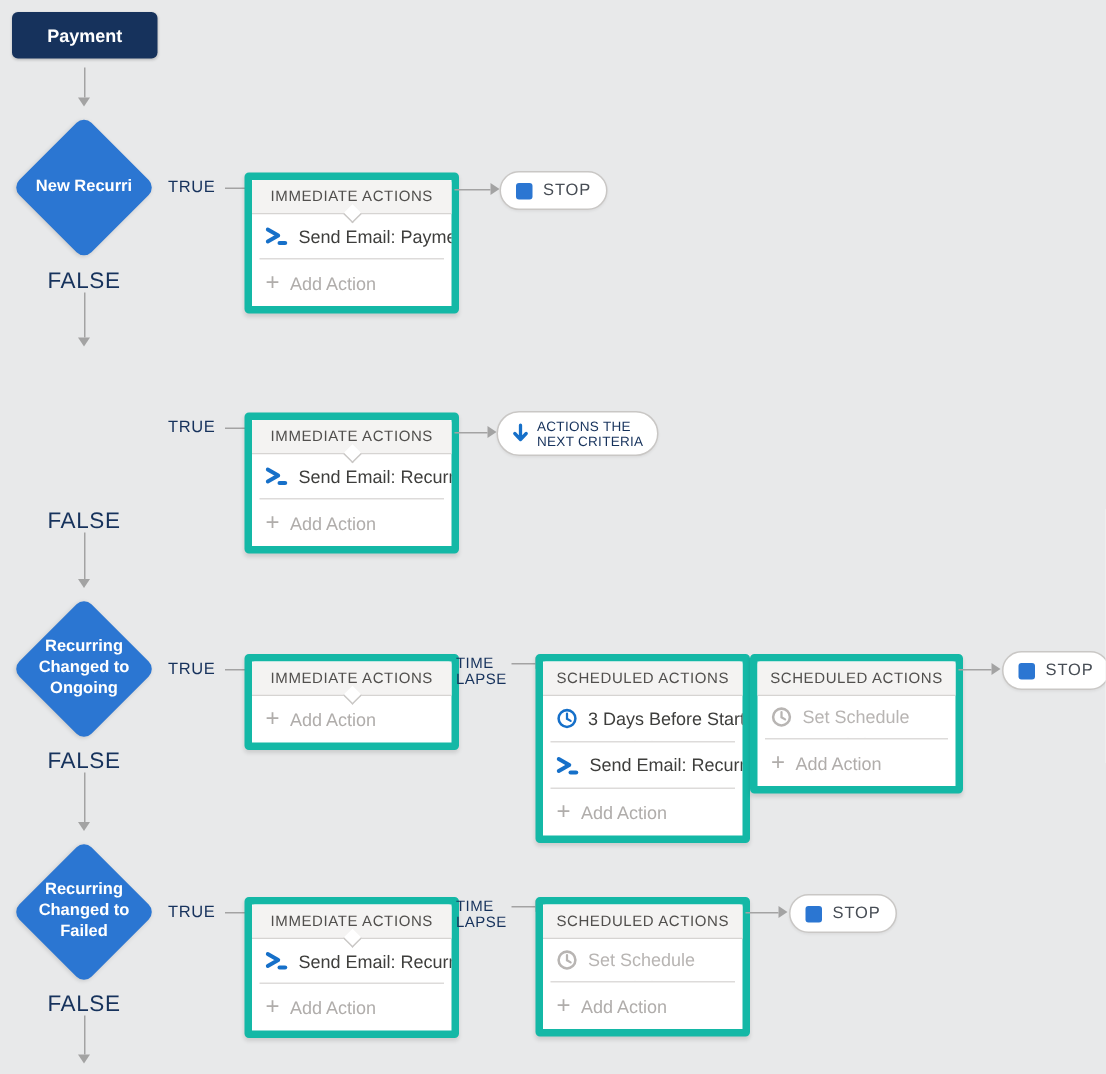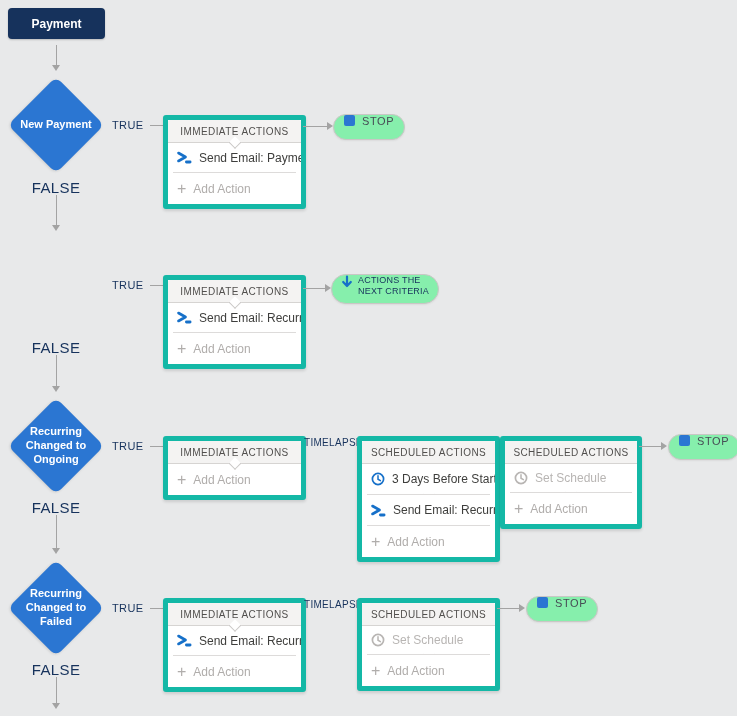--- a/index.html
+++ b/index.html
@@ -18,21 +18,21 @@
   .diamond-shape{position:absolute;left:14px;top:14px;width:68px;height:68px;background:#2b76d2;
     transform:rotate(45deg);border-radius:7px;box-shadow:0 1px 3px rgba(0,0,0,.15);}
   .diamond-label{position:absolute;inset:0;display:flex;align-items:center;justify-content:center;
     text-align:center;color:#fff;font-size:11px;font-weight:600;line-height:1.25;white-space:pre-line;}
   
   .clabel{position:absolute;font-size:15px;color:#16325c;letter-spacing:.4px;}
   .false-label{left:0;width:112px;text-align:center;}
   .true-wrap{position:absolute;display:flex;align-items:center;gap:6px;height:14px;}
   .true-text{font-size:11px;color:#16325c;letter-spacing:.4px;}
   .tl-wrap{position:absolute;display:flex;align-items:flex-start;gap:3px;}
-  .tl-text{display:flex;flex-direction:row;font-size:10px;line-height:11px;color:#16325c;letter-spacing:.3px;}
+  .tl-text{display:flex;flex-direction:column;font-size:10px;line-height:11px;color:#16325c;letter-spacing:.3px;}
   
   .harrow{position:relative;height:1px;background:#a3a3a3;}
   .harrow::after{content:'';position:absolute;right:-6px;top:-4px;border-left:6px solid #a3a3a3;
     border-top:4px solid transparent;border-bottom:4px solid transparent;}
   .harrow.abs{position:absolute;}
   .vline{position:absolute;width:1px;background:#a3a3a3;}
   .vline.arrow::after{content:'';position:absolute;left:-4px;bottom:-6px;border-top:6px solid #a3a3a3;
     border-left:4px solid transparent;border-right:4px solid transparent;}
   
   .abox{position:absolute;background:#fff;border:5px solid #14b8a6;border-radius:3px;
@@ -45,38 +45,38 @@
     transform:translateX(-50%) rotate(45deg);z-index:2;}
   .aitem{position:relative;display:flex;align-items:center;gap:7px;padding:0 9px;height:29px;
     font-size:12px;color:#3e3e3c;white-space:nowrap;overflow:hidden;cursor:pointer;}
   .aitem.gray{color:#b8b5b3;}
   .aitem svg{flex-shrink:0;}
   .divider{height:0;border-bottom:1px solid #dddbda;margin:0 5px;}
   .aadd{display:flex;align-items:center;gap:7px;padding:0 9px;height:31px;font-size:12px;
     color:#b0adab;cursor:pointer;white-space:nowrap;}
   .plus{font-size:16px;line-height:14px;color:#b0adab;}
   
-  .pill{position:absolute;display:flex;align-items:flex-start;background:#86efac;border:1px solid #c9c7c5;
+  .pill{position:absolute;display:flex;align-items:center;background:#ffffff;border:1px solid #c9c7c5;
     border-radius:13px;height:24px;padding:0 10px;gap:7px;box-shadow:0 1px 2px rgba(0,0,0,.06);}
   .stop-square{width:11px;height:11px;background:#2b76d2;border-radius:2px;}
   .stop-text{font-size:11px;color:#474d55;letter-spacing:.6px;}
   .pill.eval{height:28px;border-radius:15px;padding:0 9px;gap:5px;}
   .eval-text{font-size:9px;line-height:10.5px;color:#16325c;letter-spacing:.2px;white-space:pre-line;}
 </style>
 </head>
 <body>
 
 <div class="canvas">
 
   <div class="start-btn">Payment</div>
   <div class="vline arrow" style="left:56px;top:45px;height:20px;"></div>
 
   <div class="diamond" style="top:77px;">
     <div class="diamond-shape"></div>
-    <div class="diamond-label">New Payment</div>
+    <div class="diamond-label">New Recurri</div>
   </div>
   <div class="true-wrap" style="left:112px;top:118px;">
     <span class="true-text">TRUE</span>
     <div class="harrow" style="width:18px;"></div>
   </div>
   <div class="abox" style="left:163px;top:115px;width:133px;">
     <div class="abox-header">
       <span>IMMEDIATE ACTIONS</span>
       <div class="notch"></div>
     </div>

